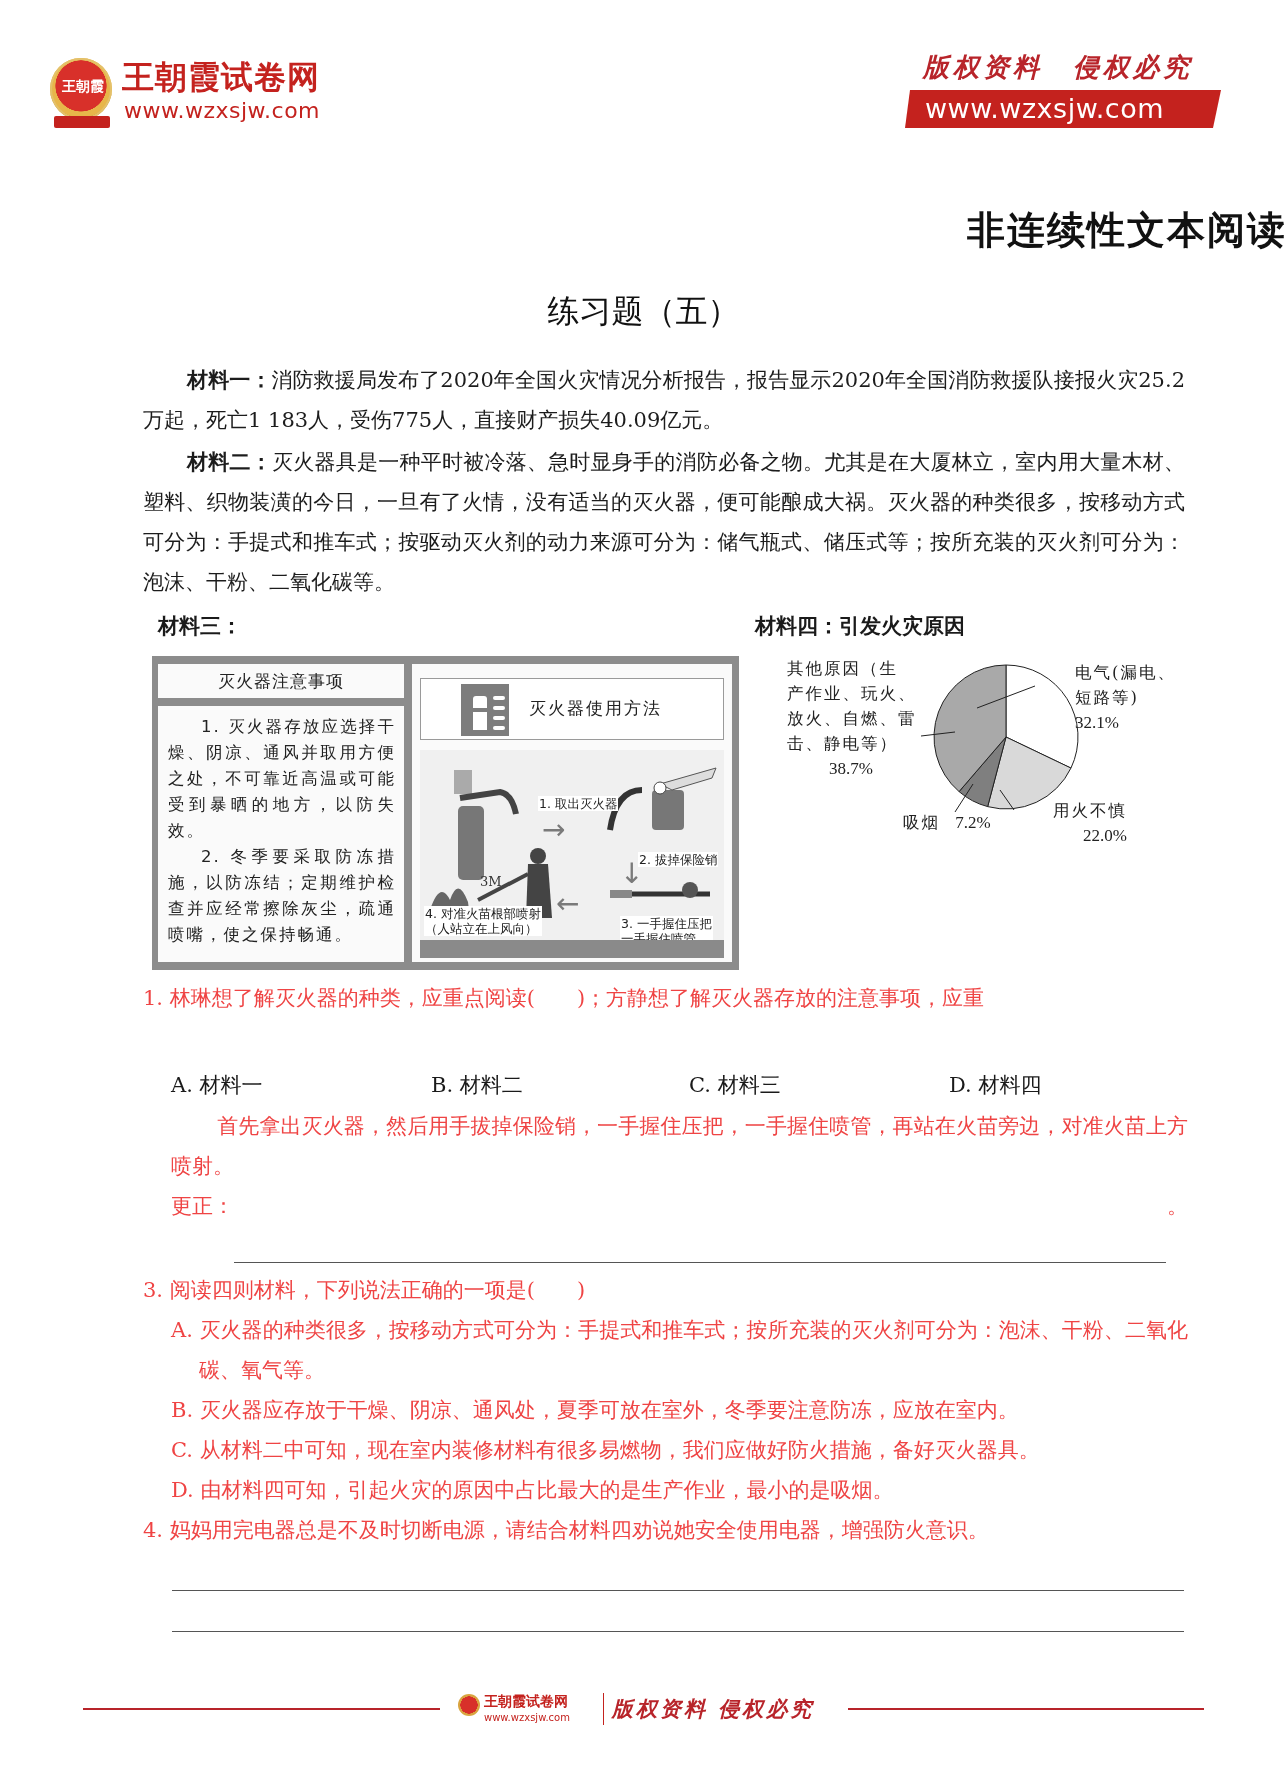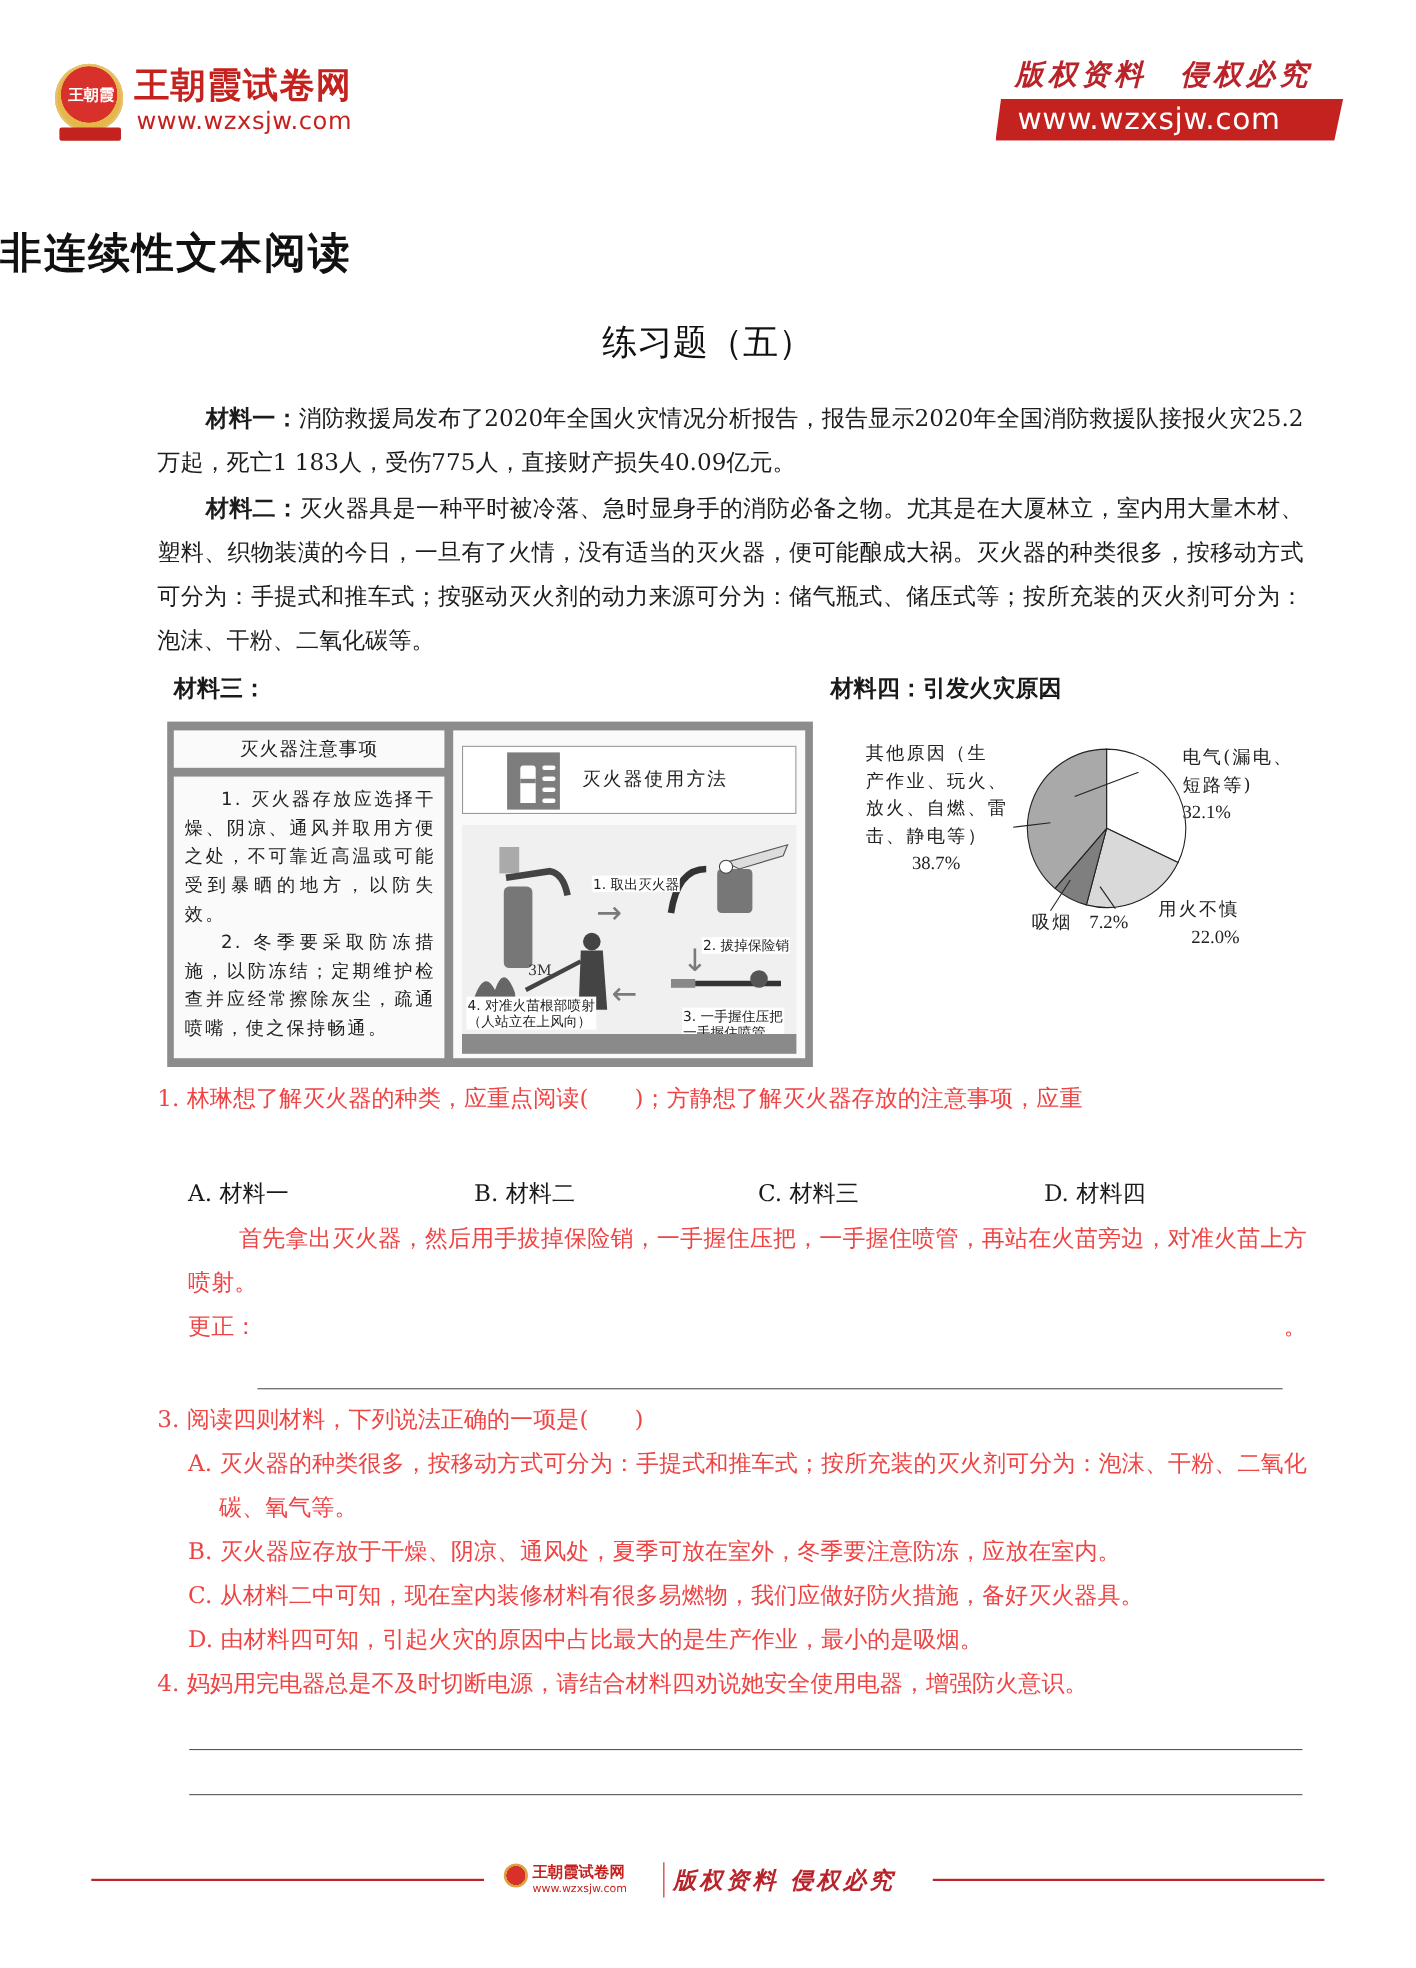--- a/index.html
+++ b/index.html
@@ -16,21 +16,21 @@
   .logo-title { position: absolute; left: 72px; top: 6px; font-family: "DejaVu Sans", sans-serif; font-weight: bold; font-size: 32px; color: #c4221e; letter-spacing: 1px; }
   .logo-url { position: absolute; left: 74px; top: 48px; font-family: "DejaVu Sans", sans-serif; font-size: 22px; color: #c4221e; letter-spacing: 0.5px; }
 
   .hdr-right { position: absolute; left: 905px; top: 50px; width: 330px; height: 80px; }
   .copy-text { position: absolute; left: 18px; top: 0; font-family: "DejaVu Serif", serif; font-weight: bold; font-style: italic; font-size: 26px; color: #b8242a; letter-spacing: 4px; white-space: nowrap; }
   .url-band { position: absolute; left: 0; top: 40px; width: 316px; height: 38px; background: #c4221e;
     clip-path: polygon(5px 0, 100% 0, calc(100% - 8px) 100%, 0 100%); }
   .url-band span { position: absolute; left: 20px; top: 3px; font-family: "DejaVu Sans", sans-serif; font-size: 27px; color: #fff; letter-spacing: 0.5px; }
 
   
-  .main-title { position: absolute; left: 0; width: 1287px; top: 205px; text-align: left; font-family: "DejaVu Sans", sans-serif; font-weight: bold; font-size: 38px; letter-spacing: 2px; color: #111; }
+  .main-title { position: absolute; left: 0; width: 1287px; top: 205px; text-align: right; font-family: "DejaVu Sans", sans-serif; font-weight: bold; font-size: 38px; letter-spacing: 2px; color: #111; }
   .sub-title { position: absolute; left: 0; width: 1287px; top: 290px; text-align: center; font-family: "DejaVu Serif", serif; font-size: 32px; color: #111; }
 
   
   .para { position: absolute; left: 143px; width: 1042px; font-size: 21px; line-height: 40px; text-align: justify; color: #1c1c1c; }
   .para .lbl { font-family: "DejaVu Sans", sans-serif; font-weight: bold; margin-top: 21px; }
   .indent { text-indent: 2.1em; }
 
   .mat3-label { position: absolute; left: 158px; top: 612px; font-family: "DejaVu Sans", sans-serif; font-weight: bold; font-size: 21px; }
   .mat4-label { position: absolute; left: 755px; top: 612px; font-family: "DejaVu Sans", sans-serif; font-weight: bold; font-size: 21px; }
 
@@ -45,21 +45,21 @@
   .ext-body { position: absolute; left: 12px; top: 12px; width: 14px; height: 34px; background: #fff; border-radius: 3px 3px 0 0; }
   .ext-band { position: absolute; left: 12px; top: 24px; width: 14px; height: 4px; background: #7d7d7d; }
   .ext-flame { position: absolute; left: 32px; width: 12px; height: 4px; background: #fff; border-radius: 2px; }
   .m3-right-title { position: absolute; left: 108px; top: 18px; font-family: "DejaVu Sans", sans-serif; font-size: 17px; letter-spacing: 2px; color: #222; }
   .m3-right-art { position: absolute; left: 8px; top: 86px; width: 304px; height: 190px; background: #f0f0f0; }
   .m3-right-foot { position: absolute; left: 8px; top: 276px; width: 304px; height: 18px; background: #8a8a8a; }
   .step { position: absolute; font-family: "DejaVu Sans", sans-serif; font-size: 12.5px; line-height: 15px; color: #222; background: #fff; padding: 0 1px; white-space: nowrap; }
   .arrow { position: absolute; color: #7a7a7a; font-size: 28px; font-family: "DejaVu Sans", sans-serif; line-height: 1; }
 
   
-  .pie-wrap { position: absolute; left: 755px; top: 656px; width: 460px; height: 230px; }
+  .pie-wrap { position: absolute; left: 755px; top: 640px; width: 460px; height: 230px; }
   .pie-label { position: absolute; font-family: "DejaVu Serif", serif; font-size: 16.5px; line-height: 25px; color: #222; letter-spacing: 2px; }
   .pie-pct { font-family: "Liberation Serif", serif; font-size: 17px; letter-spacing: 0; }
 
   
   .q { position: absolute; left: 143px; width: 1045px; font-size: 21px; line-height: 40px; color: #ef4444; }
   .q .hang { padding-left: 28px; }
   .opts { position: absolute; left: 171px; top: 1065px; width: 900px; height: 40px; font-size: 21px; line-height: 40px; }
   .opts span { position: absolute; top: 0; white-space: nowrap; }
   .blank { display: inline-block; width: 46px; border-bottom: 1px solid #444; height: 24px; vertical-align: -2px; }
   .answer-line { position: absolute; height: 1px; background: #555; }
@@ -191,21 +191,21 @@
   </div>
   <div class="pie-label" style="left:320px; top:20px;">
     <div>电气(漏电、</div>
     <div>短路等)</div>
     <div class="pie-pct">32.1%</div>
   </div>
   <div class="pie-label" style="left:298px; top:158px;">
     <div>用火不慎</div>
     <div class="pie-pct" style="padding-left:30px;">22.0%</div>
   </div>
-  <div class="pie-label" style="left:148px; top:170px; white-space:nowrap;margin-left:35px;">
+  <div class="pie-label" style="left:148px; top:170px; white-space:nowrap;">
     <span>吸烟</span>
     <span class="pie-pct" style="margin-left:8px;">7.2%</span>
   </div>
 </div>
 
 <div class="q" style="top:978px;">
   <div>1. 林琳想了解灭火器的种类，应重点阅读(　　)；方静想了解灭火器存放的注意事项，应重</div>
 </div>
 <div class="opts">
   <span style="left:0;">A. 材料一</span>

